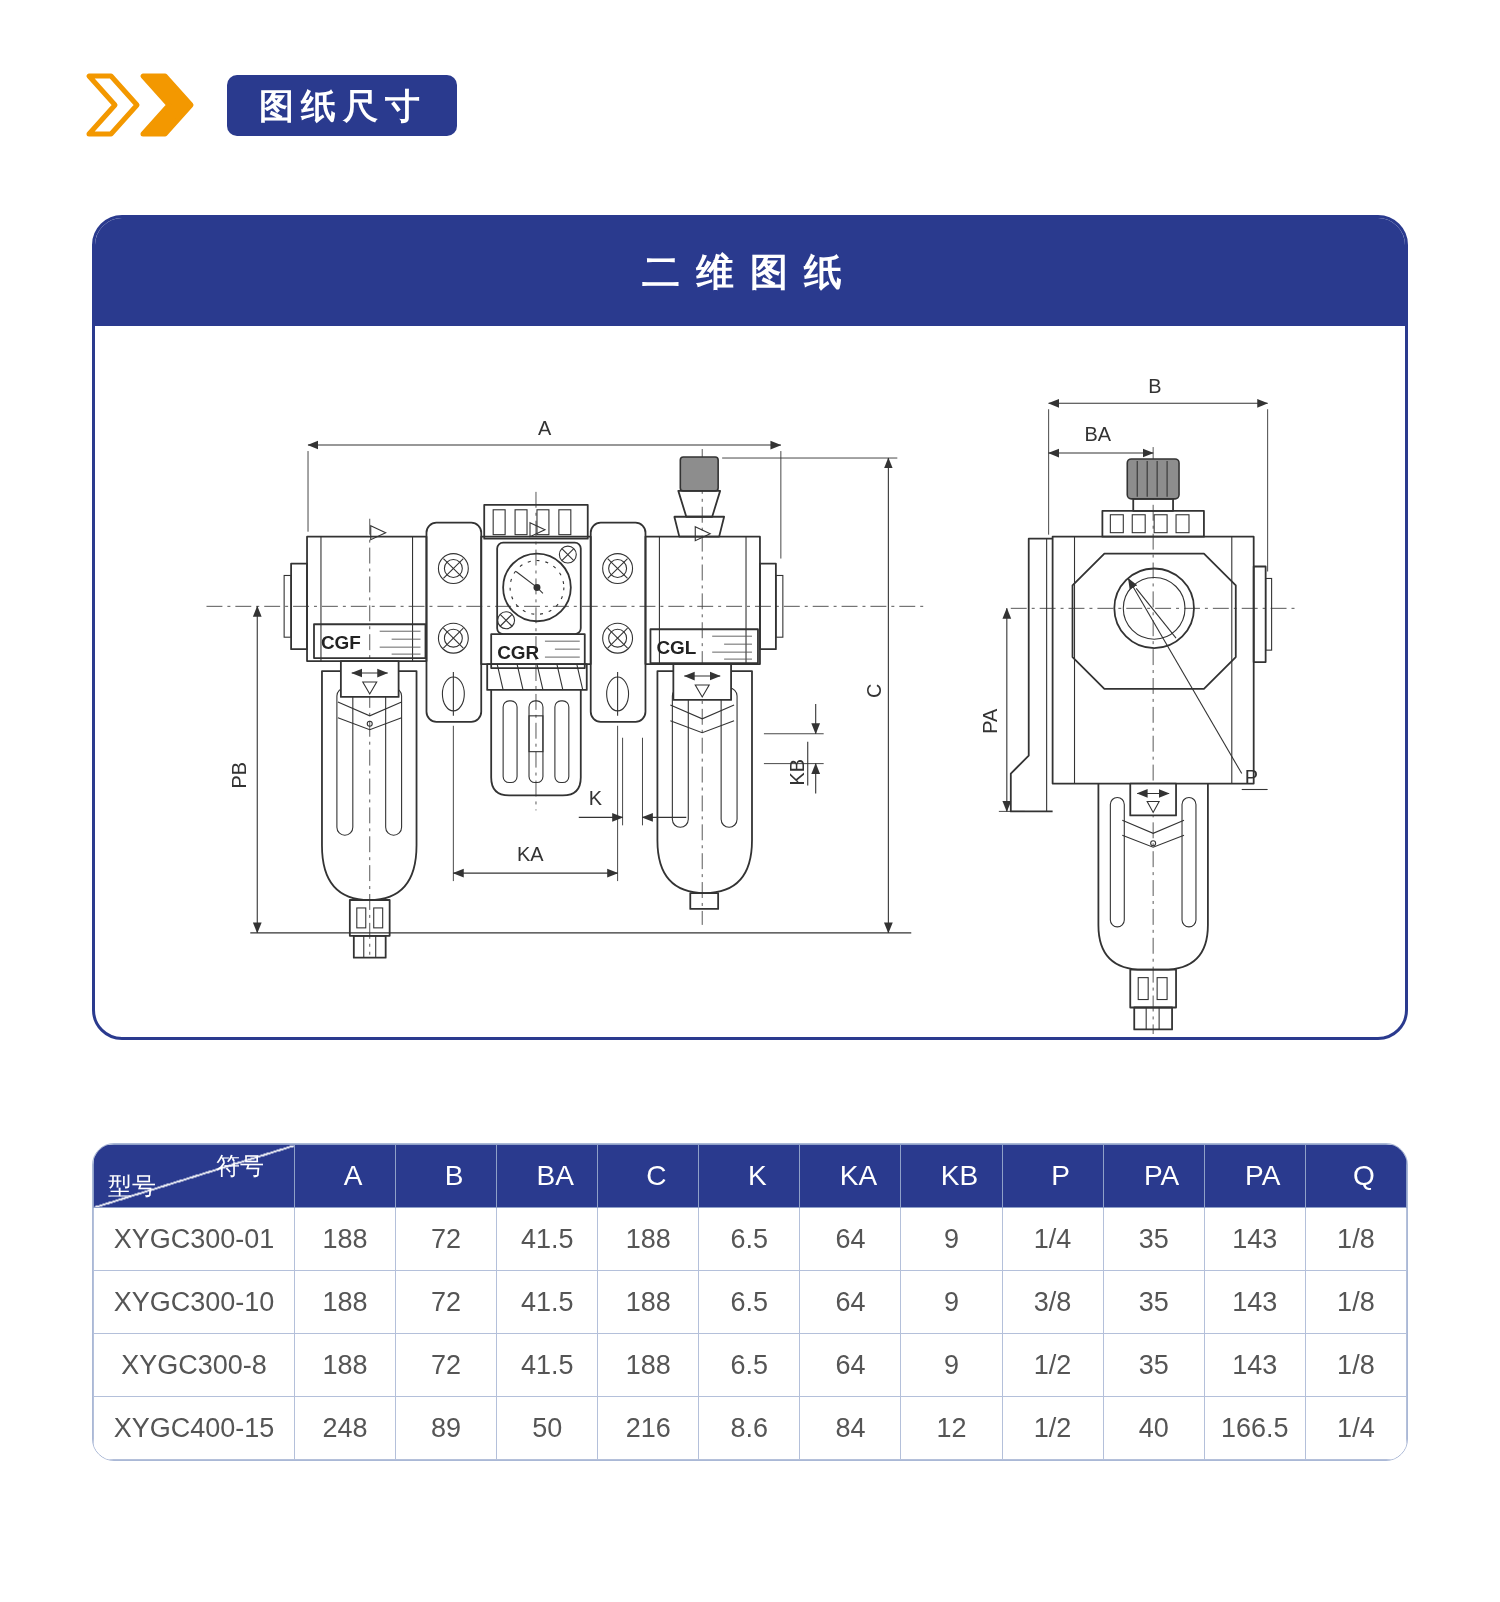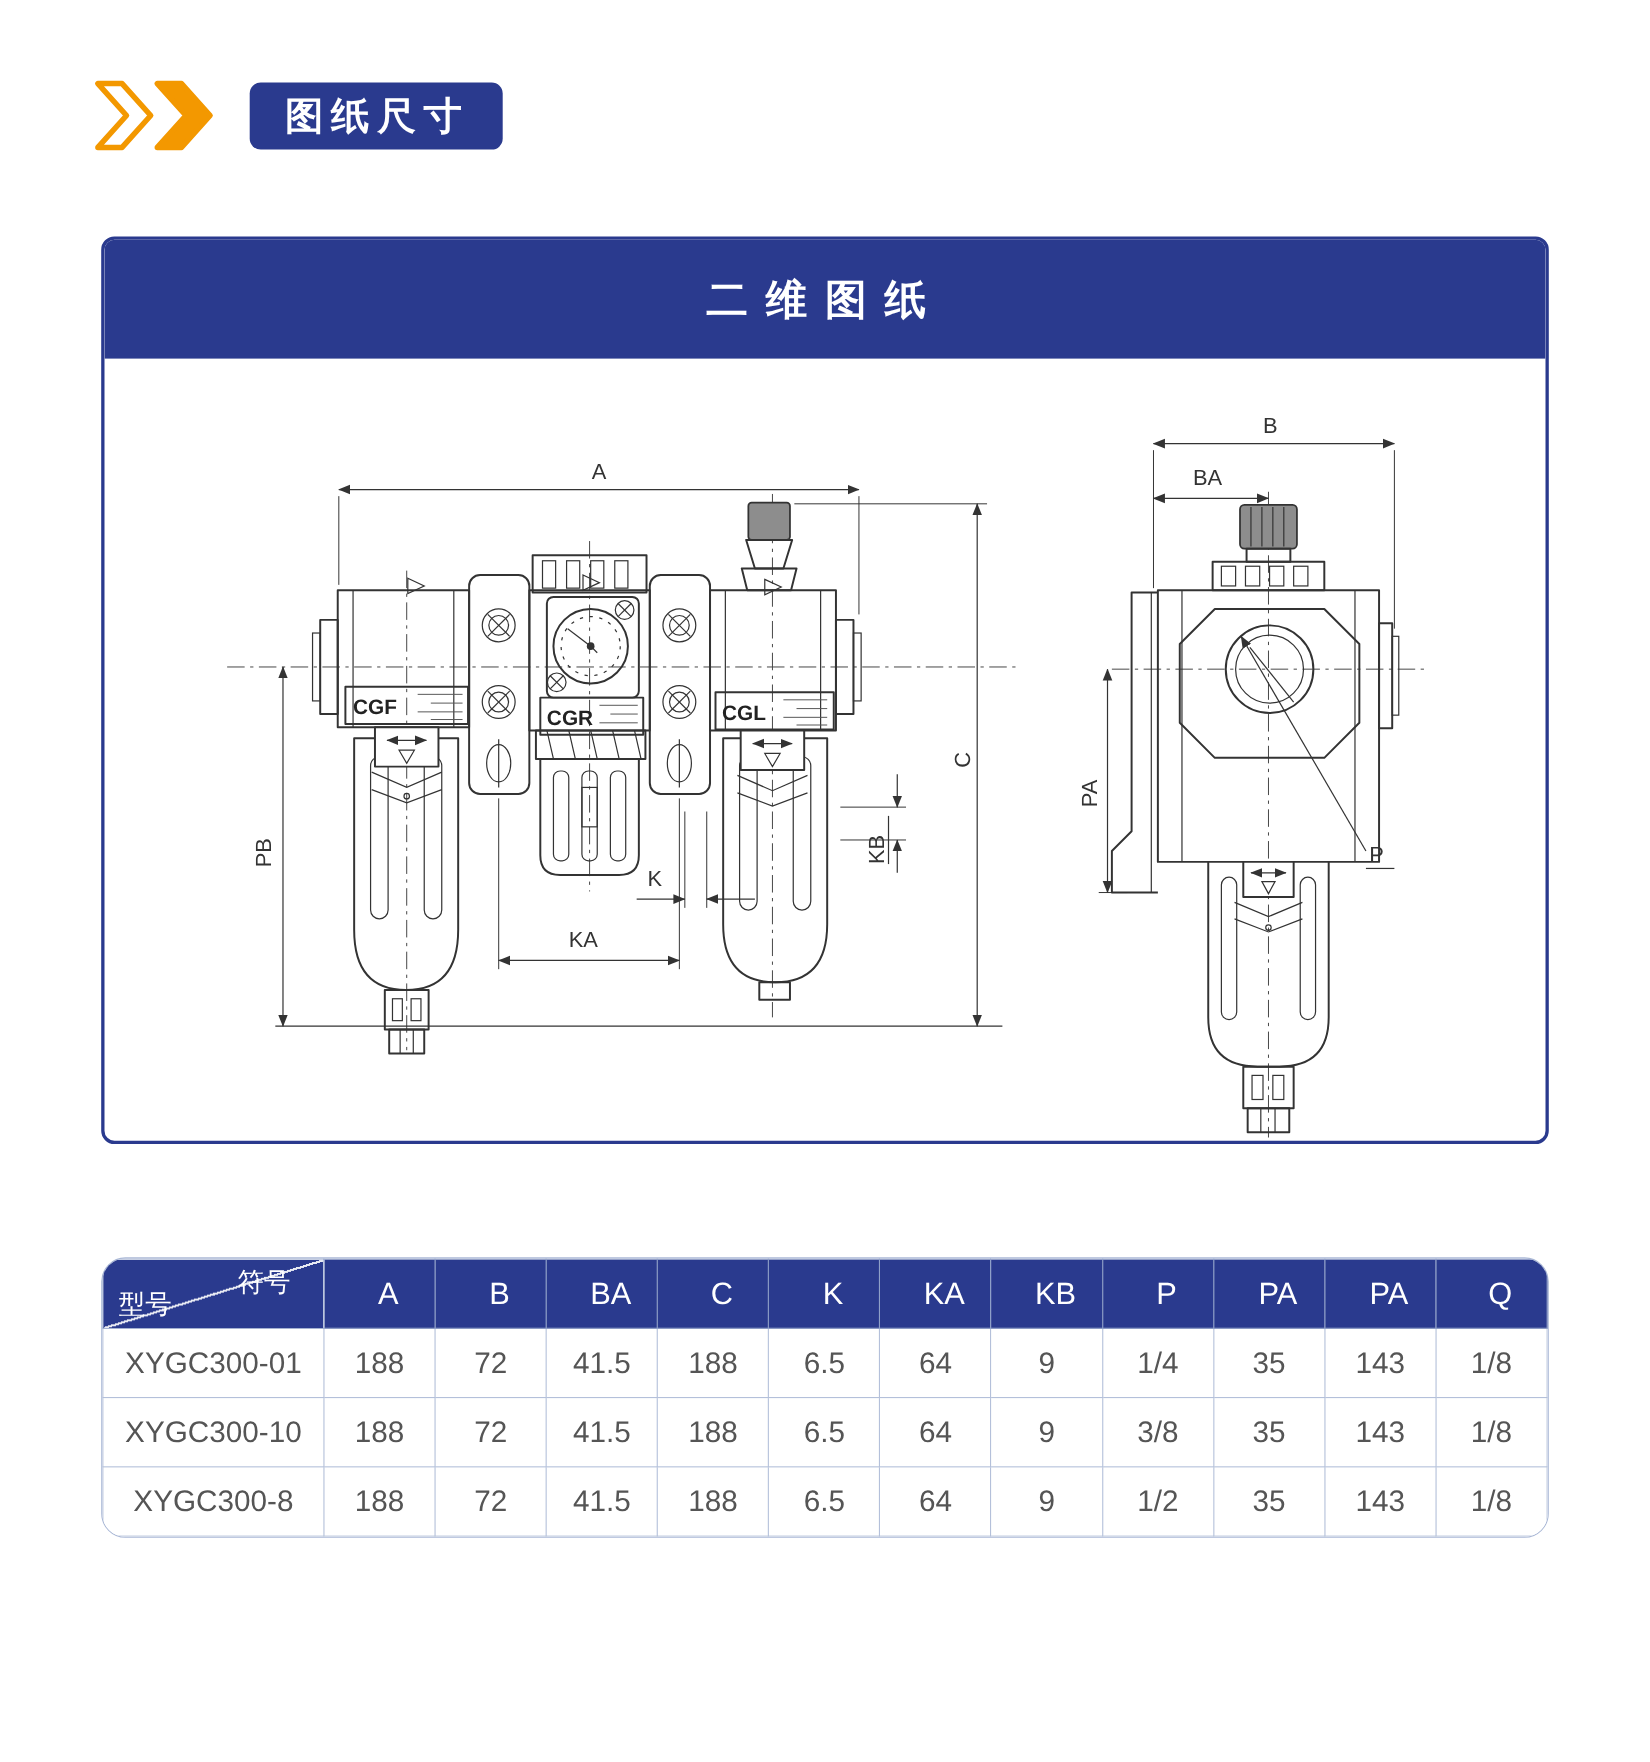--- a/index.html
+++ b/index.html
@@ -6,21 +6,21 @@
   body{width:1500px;height:1602px;position:relative;font-family:"Liberation Sans",sans-serif;overflow:hidden;}
 
   
   .top-header{position:absolute;left:85px;top:72px;display:flex;align-items:center;}
   .chev-wrap{width:118px;height:66px;}
   .section-badge{margin-left:24px;background:#2a3a8e;color:#fff;font-size:35px;font-weight:bold;
     letter-spacing:7px;padding:13px 30px 13px 32px;border-radius:10px;line-height:1;}
 
   
   .panel{position:absolute;left:92px;top:215px;width:1316px;height:825px;border:3px solid #2a3a8e;
-    border-radius:12px;box-sizing:border-box;background:#fff;overflow:hidden;}
+    border-radius:30px;box-sizing:border-box;background:#fff;overflow:hidden;}
   .panel-header{height:108px;background:#2a3a8e;display:flex;align-items:center;justify-content:center;
     color:#fff;font-size:38px;font-weight:bold;letter-spacing:16px;}
   .panel-body{position:relative;height:708px;}
   .panel-body svg{display:block;}
 
   
   .out{stroke:#333;stroke-width:1.8;fill:none;stroke-linejoin:round;}
   .thin{stroke:#333;stroke-width:1.1;fill:none;}
   .dim{stroke:#333;stroke-width:1.1;fill:none;}
   .ext{stroke:#333;stroke-width:0.9;fill:none;}
@@ -350,15 +350,29 @@
           <td>41.5</td>
           <td>188</td>
           <td>6.5</td>
           <td>64</td>
           <td>9</td>
           <td>1/2</td>
           <td>35</td>
           <td>143</td>
           <td>1/8</td>
         </tr>
+        <tr>
+          <td class="model-cell">XYGC400-15</td>
+          <td>248</td>
+          <td>89</td>
+          <td>50</td>
+          <td>216</td>
+          <td>8.6</td>
+          <td>84</td>
+          <td>12</td>
+          <td>1/2</td>
+          <td>40</td>
+          <td>166.5</td>
+          <td>1/4</td>
+        </tr>
       </tbody>
   </table>
 </div>
 
 </body></html>

